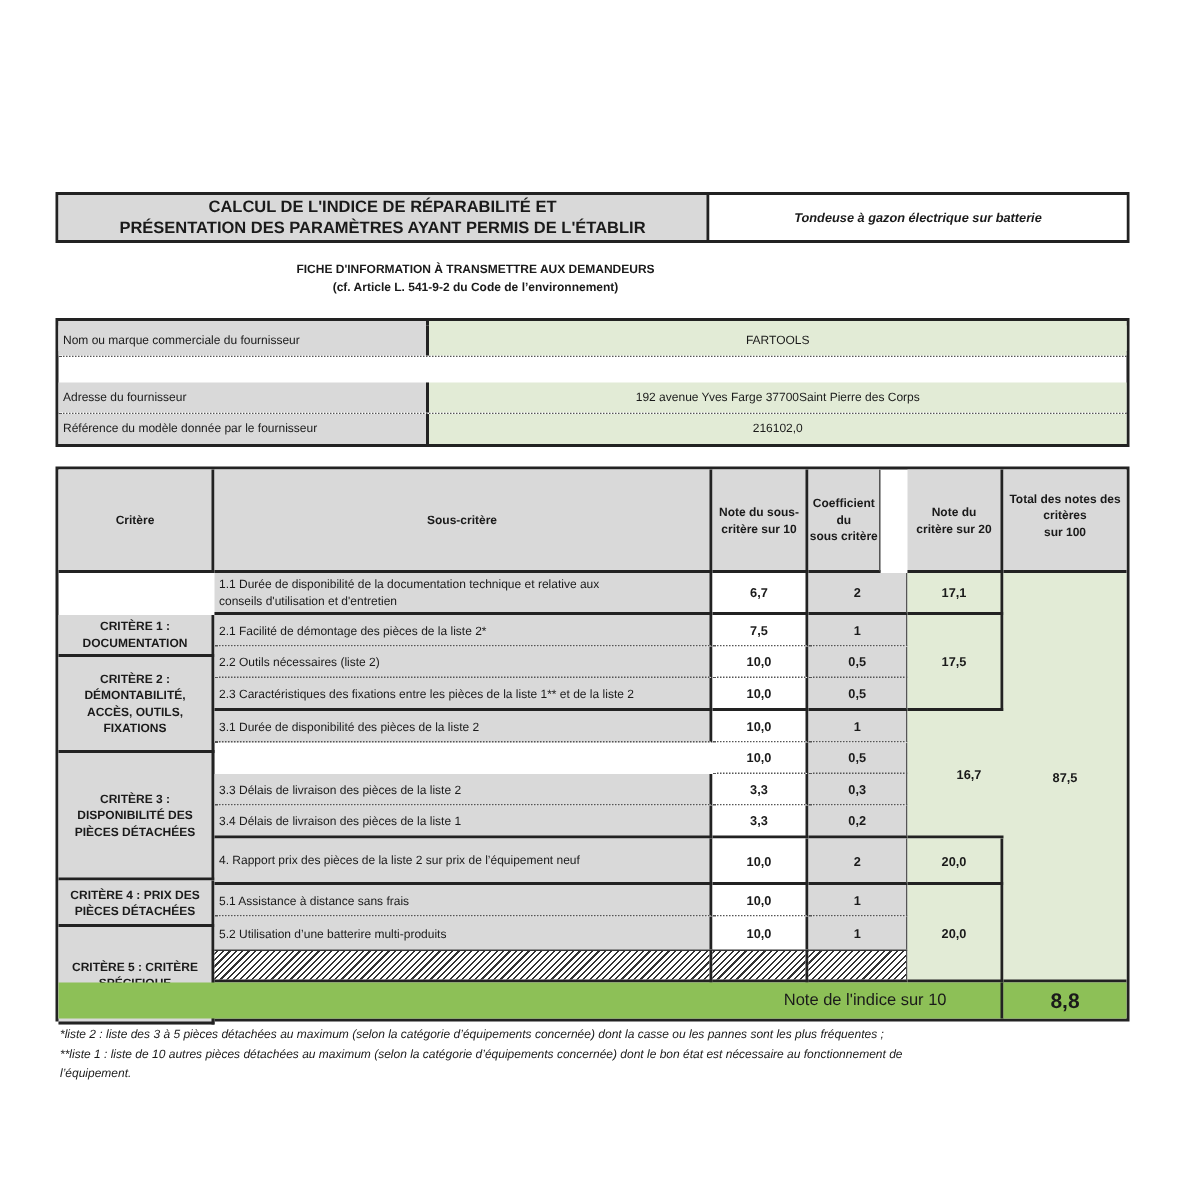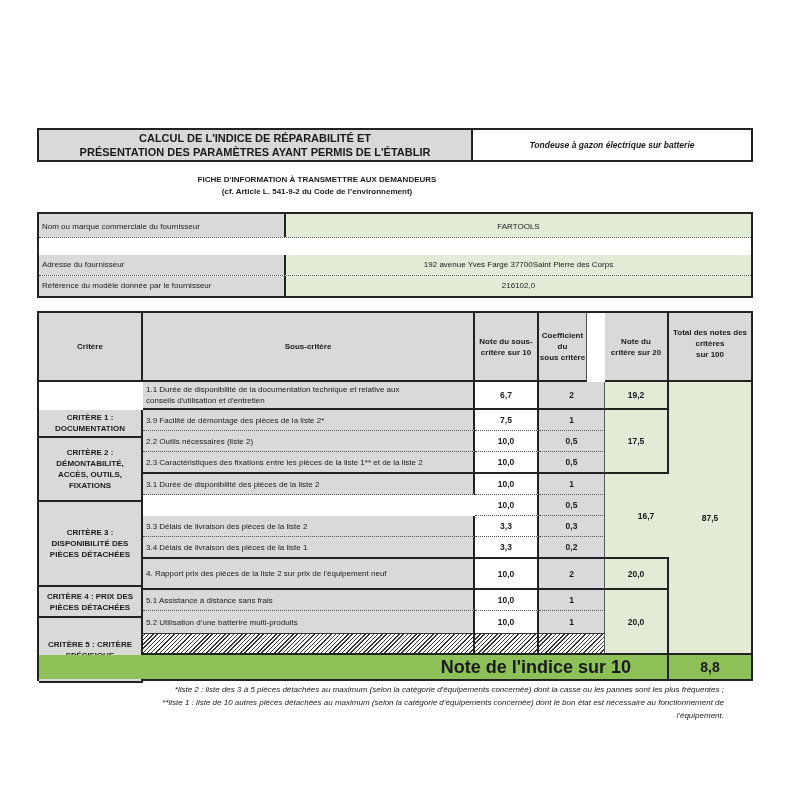--- a/index.html
+++ b/index.html
@@ -34,23 +34,23 @@
   .hdr { font-weight: bold; font-size: 8px; line-height: 11px; }
   .crit { font-weight: bold; font-size: 8px; line-height: 11px; margin-top: 28px; }
   .num { font-weight: bold; font-size: 8.5px; }
   .sub { padding-left: 3px; font-size: 8px; line-height: 11px; }
   .br { border-right: 2px solid #222; }
   .brt { border-right: 1px solid #555; }
   .bb { border-bottom: 2px solid #222; }
   .db { border-bottom: 1px dotted #555; }
   .hatch { background: repeating-linear-gradient(-45deg, #ffffff 0px, #ffffff 2px, #333 2px, #333 3px); }
 
-  #final-bar { background: #8dc057; font-weight: bold; font-size: 18px; }
+  #final-bar { background: #8dc057; font-weight: normal; font-size: 11px; }
 
-  #footnotes { left: 24px; top: 683px; width: 700px; font-size: 8px; font-style: italic; line-height: 13px; text-align: right; }
+  #footnotes { left: 40px; top: 683px; width: 700px; font-size: 8px; font-style: italic; line-height: 13px; }
 </style>
 </head>
 <body>
 
 <div id="title-box" class="abs">
   <div id="title-left" class="abs gray center">
     <span>CALCUL DE L'INDICE DE RÉPARABILITÉ ET</span>
     <span>PRÉSENTATION DES PARAMÈTRES AYANT PERMIS DE L'ÉTABLIR</span>
   </div>
   <div id="title-right" class="abs white center">Tondeuse à gazon électrique sur batterie</div>
@@ -105,29 +105,29 @@
   <div class="cell gray center crit br bb" style="left:0;top:69px;width:104px;height:28px;flex-direction:column;">
     <span>CRITÈRE 1 :</span>
     <span>DOCUMENTATION</span>
   </div>
   <div class="cell gray sub br bb" style="left:104px;top:69px;width:332px;height:28px;display:flex;flex-direction:column;justify-content:center;">
     <span>1.1 Durée de disponibilité de la documentation technique et relative aux</span>
     <span>conseils d'utilisation et d'entretien</span>
   </div>
   <div class="cell white center num br bb" style="left:436px;top:69px;width:64px;height:28px;">6,7</div>
   <div class="cell gray center num brt bb" style="left:500px;top:69px;width:66px;height:28px;">2</div>
-  <div class="cell lgreen center num br bb" style="left:566px;top:69px;width:64px;height:28px;">19,2</div>
+  <div class="cell lgreen center num br bb" style="left:566px;top:69px;width:64px;height:28px;">17,1</div>
 
   <div class="cell gray center crit br bb" style="left:0;top:97px;width:104px;height:64px;flex-direction:column;">
     <span>CRITÈRE 2 :</span>
     <span>DÉMONTABILITÉ,</span>
     <span>ACCÈS, OUTILS,</span>
     <span>FIXATIONS</span>
   </div>
-  <div class="cell gray left sub br db" style="left:104px;top:97px;width:332px;height:21px;">3.9 Facilité de démontage des pièces de la liste 2*</div>
+  <div class="cell gray left sub br db" style="left:104px;top:97px;width:332px;height:21px;">2.1 Facilité de démontage des pièces de la liste 2*</div>
   <div class="cell white center num br db" style="left:436px;top:97px;width:64px;height:21px;">7,5</div>
   <div class="cell gray center num brt db" style="left:500px;top:97px;width:66px;height:21px;">1</div>
   <div class="cell gray left sub br db" style="left:104px;top:118px;width:332px;height:21px;">2.2 Outils nécessaires (liste 2)</div>
   <div class="cell white center num br db" style="left:436px;top:118px;width:64px;height:21px;">10,0</div>
   <div class="cell gray center num brt db" style="left:500px;top:118px;width:66px;height:21px;">0,5</div>
   <div class="cell gray left sub br bb" style="left:104px;top:139px;width:332px;height:22px;">2.3 Caractéristiques des fixations entre les pièces de la liste 1** et de la liste 2</div>
   <div class="cell white center num br bb" style="left:436px;top:139px;width:64px;height:22px;">10,0</div>
   <div class="cell gray center num brt bb" style="left:500px;top:139px;width:66px;height:22px;">0,5</div>
   <div class="cell lgreen center num br bb" style="left:566px;top:97px;width:64px;height:64px;">17,5</div>
 

